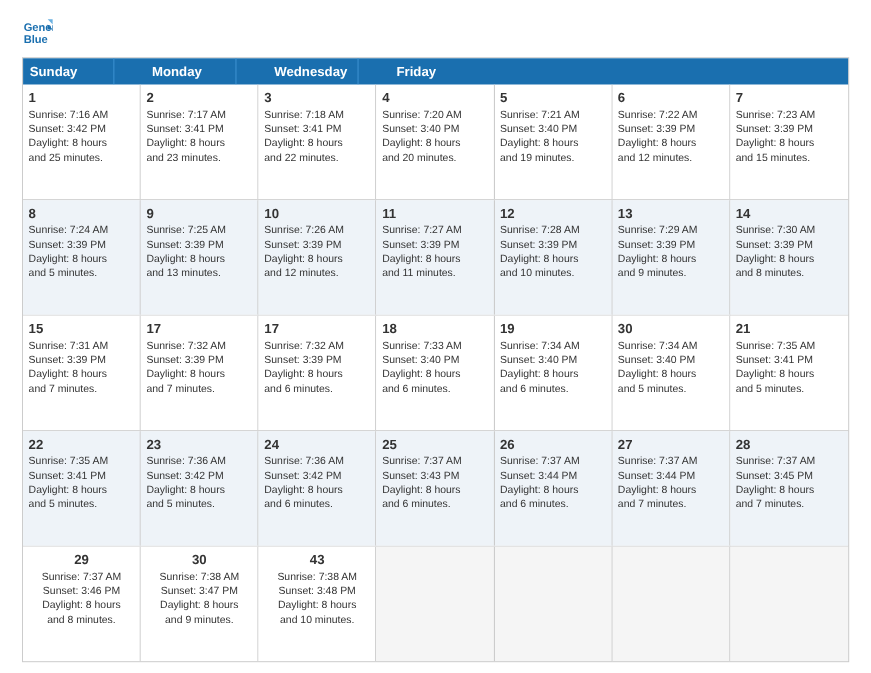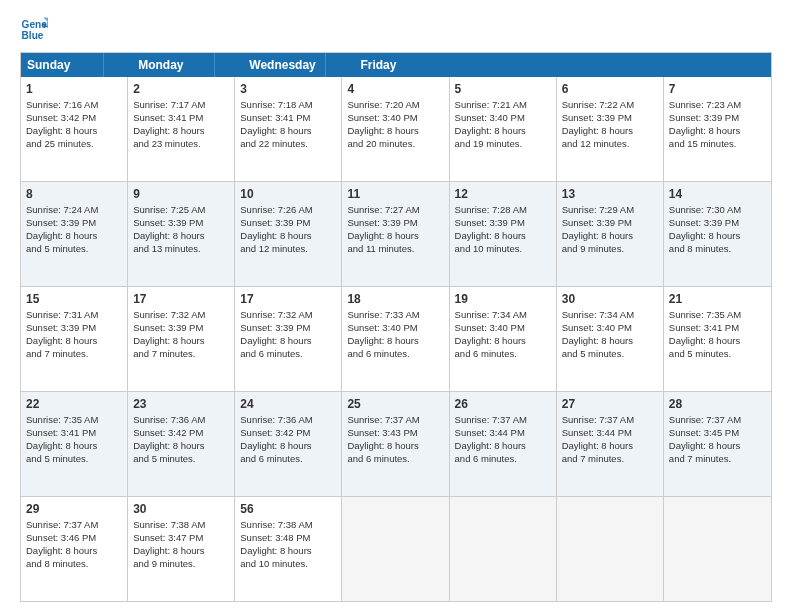--- a/index.html
+++ b/index.html
@@ -70,21 +70,21 @@
       flex: 1;
       display: flex;
       flex-direction: column;
     }
     .cal-row {
       display: grid;
       grid-template-columns: repeat(7, 1fr);
       flex: 1;
       border-bottom: 1px solid #ccc;
     }
-    .cal-row:last-child { border-bottom: none; }
+    .cal-row:last-child { border-bottom: none; text-align: center; }
     .cal-cell {
       border-right: 1px solid #ccc;
       padding: 4px 5px;
       font-size: 9.5px;
       color: #333;
       line-height: 1.35;
       vertical-align: top;
       background: #fff;
     }
     .cal-cell:last-child { border-right: none; }
@@ -340,21 +340,21 @@
             <div>and 8 minutes.</div>
           </div>
           <div class="cal-cell">
             <span class="day-num">30</span>
             <div>Sunrise: 7:38 AM</div>
             <div>Sunset: 3:47 PM</div>
             <div>Daylight: 8 hours</div>
             <div>and 9 minutes.</div>
           </div>
           <div class="cal-cell">
-            <span class="day-num">56</span>
+            <span class="day-num">43</span>
             <div>Sunrise: 7:38 AM</div>
             <div>Sunset: 3:48 PM</div>
             <div>Daylight: 8 hours</div>
             <div>and 10 minutes.</div>
           </div>
           <div class="cal-cell empty"></div>
           <div class="cal-cell empty"></div>
           <div class="cal-cell empty"></div>
           <div class="cal-cell empty"></div>
         </div>

